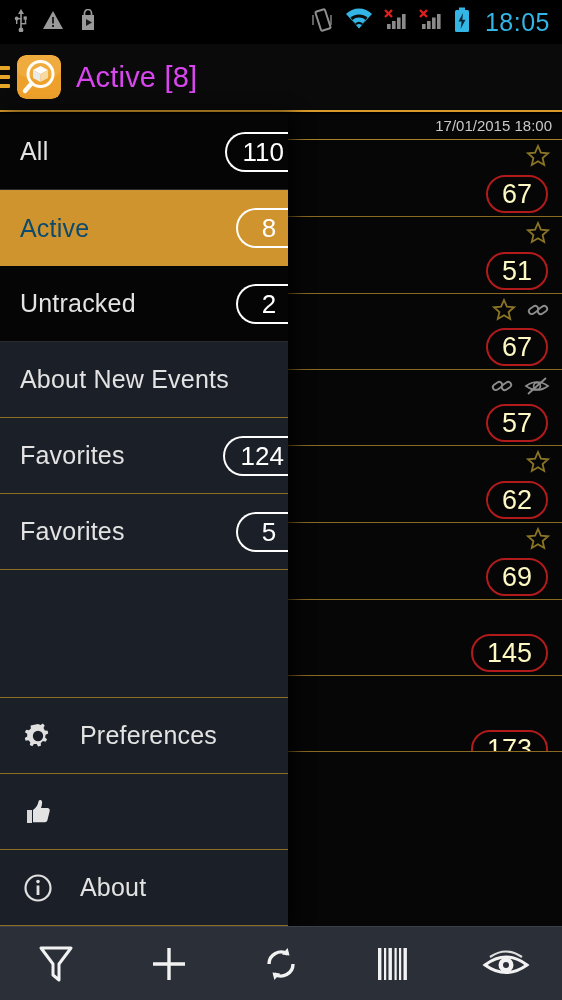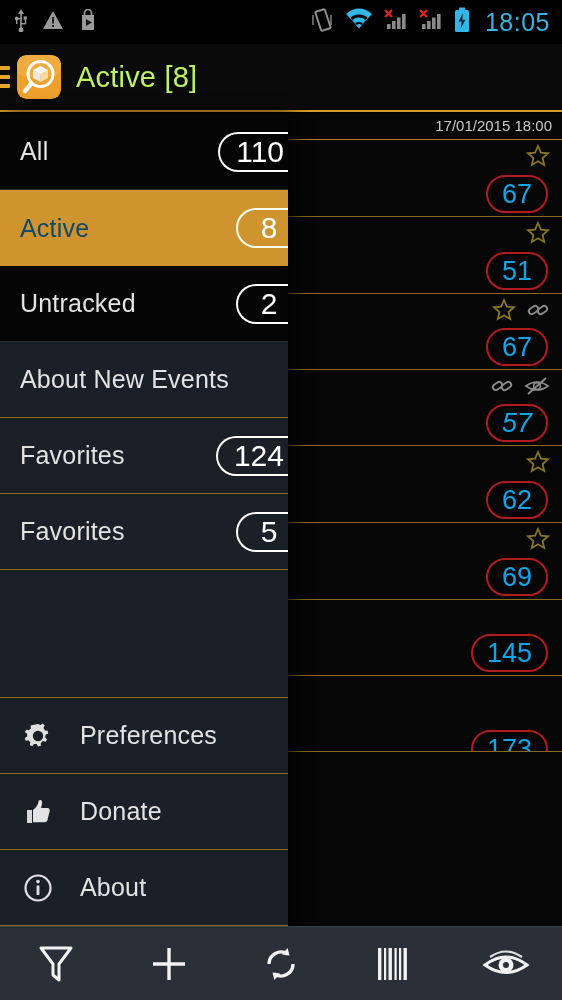--- a/index.html
+++ b/index.html
@@ -28,21 +28,21 @@
     border-bottom:2px solid #d89b2a;
   }
   .hamburger{ width:16px; margin-left:-6px; display:flex; flex-direction:column; gap:5px; }
   .hamburger i{ display:block; height:4px; background:#e8a628; border-radius:1px; }
   .app-icon{
     width:44px; height:44px; margin-left:7px; border-radius:9px;
     background:linear-gradient(160deg,#f5b council,#f3ae3e 0%,#e08c1c 100%);
     position:relative; flex:none; overflow:hidden;
   }
   .app-icon .glyph{ position:absolute; inset:0; }
-  .ab-title{ color:#bef264; font-size:29px; margin-left:15px; letter-spacing:.2px; }
+  .ab-title{ color:#d946ef; font-size:29px; margin-left:15px; letter-spacing:.2px; }
 
   
   .content{
     position:absolute; left:0; top:114px; width:562px; height:812px;
     background:#060606; overflow:hidden;
   }
   .c-datehdr{
     height:26px; color:#c9c9c9; font-size:15px;
     text-align:right; padding-right:10px; line-height:24px;
     border-bottom:1px solid #a8802a;
@@ -51,21 +51,21 @@
   .c-row .lmark{ position:absolute; left:0; top:0; bottom:0; width:10px; }
   .c-title{
     position:absolute; left:18px; color:#cfcfcf; font-size:27px;
     white-space:nowrap; top:8px;
   }
   .c-sub{
     position:absolute; left:14px; color:#8d8d8d; font-size:16px;
     white-space:nowrap; bottom:10px;
   }
   .c-badge{
-    position:absolute; right:14px; border:2px solid #b11b1b; color:#0ea5e9;
+    position:absolute; right:14px; border:2px solid #b11b1b; color:#fef9c3;
     border-radius:22px; font-size:27px; padding:0 14px; line-height:34px; height:38px;
   }
   .c-icons{ position:absolute; right:12px; top:4px; display:flex; gap:10px; }
 
   
   .drawer{
     position:absolute; left:0; top:114px; width:288px; height:812px;
     background:#1b1f27;
     box-shadow:6px 0 16px rgba(0,0,0,.85);
     overflow:hidden;
@@ -75,21 +75,21 @@
     padding-left:20px; border-bottom:1px solid #8d6d22;
   }
   .d-item.plain{ background:#1b1f27; }
   .d-item.black{ background:#050505; border-bottom-color:#2a2a2a; }
   .d-item.active{ background:#cf942d; border-bottom:none; }
   .d-label{ color:#e3e3e3; font-size:25px; letter-spacing:.2px; }
   .d-item.active .d-label{ color:#0c4a6e; }
   .d-badge{
     position:absolute; right:-12px; top:50%; transform:translateY(-50%);
     border:2px solid #ffffff; color:#ffffff; border-radius:22px;
-    font-size:30px; line-height:36px; height:40px; padding:0 16px 0 16px;
+    font-size:26px; line-height:36px; height:40px; padding:0 16px 0 16px;
     border-right:none; border-top-right-radius:0; border-bottom-right-radius:0;
     min-width:64px; text-align:center;
   }
   .d-sep-gold{ height:1px; background:#8d6d22; }
   .d-bottom{ position:absolute; left:0; bottom:0; width:343px; }
   .d-item.opt{ background:#1b1f27; height:76px; padding-left:16px; }
   .d-icon{ width:44px; display:flex; justify-content:center; align-items:center; flex:none; }
   .d-item.opt .d-label{ margin-left:20px; }
 
   
@@ -254,21 +254,21 @@
                 <rect x="2.5" y="9" width="10" height="6" rx="3" transform="rotate(-35 7.5 12)"></rect>
                 <rect x="11.5" y="9" width="10" height="6" rx="3" transform="rotate(-35 16.5 12)"></rect>
               </g>
             </svg></span>
           <span><svg width="26" height="24" viewBox="0 0 26 24">
               <path d="M2 12 Q13 4 24 12 Q13 20 2 12 Z" fill="none" stroke="#8d8d8d" stroke-width="1.7"></path>
               <circle cx="13" cy="12" r="3.4" fill="none" stroke="#8d8d8d" stroke-width="1.7"></circle>
               <path d="M4 20 L22 4" stroke="#8d8d8d" stroke-width="1.7"></path>
             </svg></span>
         </div>
-        <div class="c-badge" style="top: 34px; font-style: italic;">57</div>
+        <div class="c-badge" style="top: 34px;">57</div>
       </div>
       <div class="c-row" style="height: 77px;">
         <div class="c-title">se</div>
         <div class="c-sub">C</div>
         <div class="c-icons">
           <span><svg width="24" height="24" viewBox="0 0 24 24">
               <path d="M12 2 L14.9 8.6 L22 9.3 L16.6 14 L18.2 21 L12 17.3 L5.8 21 L7.4 14 L2 9.3 L9.1 8.6 Z" fill="none" stroke="#8a7425" stroke-width="1.8"></path>
             </svg></span>
         </div>
         <div class="c-badge" style="top: 34.5px;">62</div>
@@ -330,21 +330,20 @@
           </span>
           <span class="d-label">Preferences</span>
         </div>
         <div class="d-item opt">
           <span class="d-icon">
             <svg width="30" height="30" viewBox="0 0 30 30">
               <path d="M4 13 h5 v13 h-5 z" fill="#d8d8d8"></path>
               <path d="M10 13 c3-2 5-5 5.5-8.5 C16 2.5 18.5 2.5 19 4.5 c.5 2-.4 4.8-1 6.5 h6.5 c1.6 0 2.6 1.4 2.2 2.9 l-2.3 9.4 c-.3 1.2-1.3 2-2.5 2 H10 z" fill="#e3e3e3"></path>
             </svg>
           </span>
-          <span class="d-label">Donate</span>
         </div>
         <div class="d-item opt">
           <span class="d-icon">
             <svg width="30" height="30" viewBox="0 0 30 30">
               <circle cx="15" cy="15" r="12.5" fill="none" stroke="#e0e0e0" stroke-width="2.2"></circle>
               <rect x="13.6" y="12.5" width="2.8" height="9.5" fill="#e0e0e0"></rect>
               <circle cx="15" cy="8.6" r="1.8" fill="#e0e0e0"></circle>
             </svg>
           </span>
           <span class="d-label">About</span>

